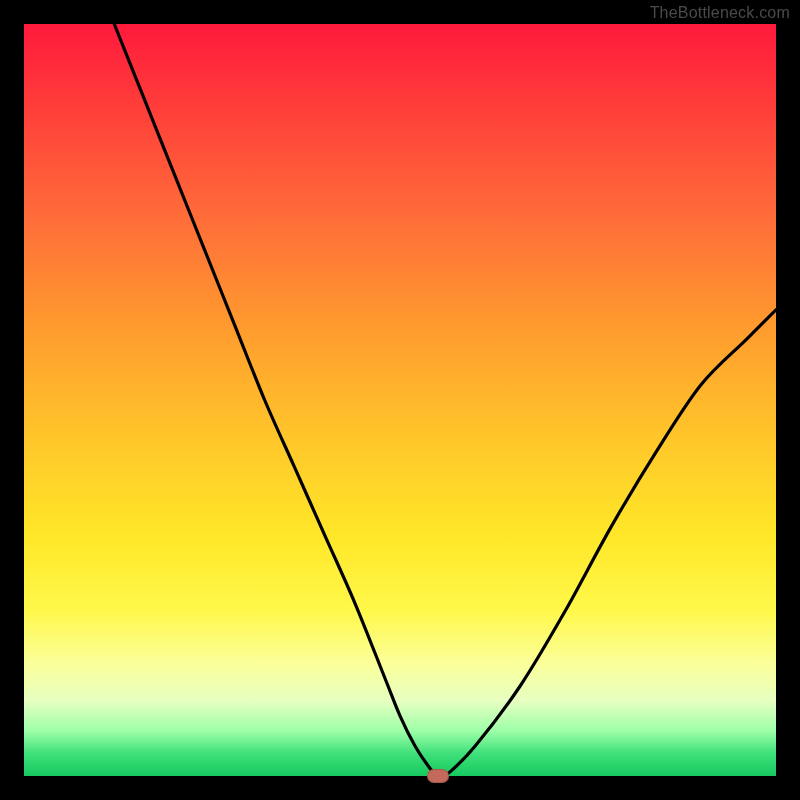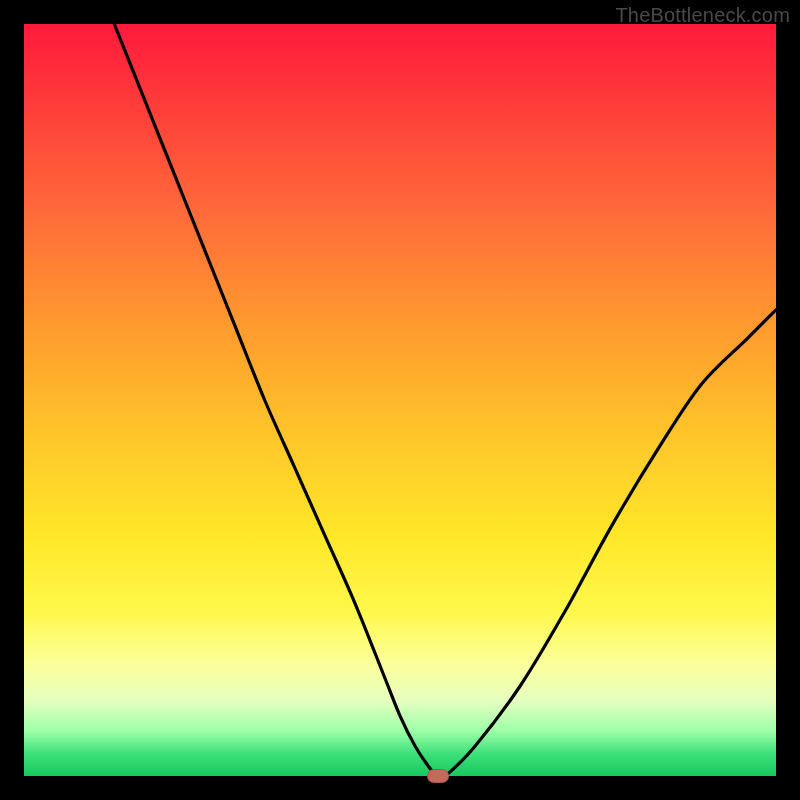--- a/index.html
+++ b/index.html
@@ -15,21 +15,21 @@
     position: relative;
     width: 800px;
     height: 800px;
     background: #000;
   }
   .watermark {
     position: absolute;
     top: 4px;
     right: 10px;
     color: #4a4a4a;
-    font-size: 20px;
+    font-size: 16px;
     font-weight: 500;
     letter-spacing: 0.2px;
     z-index: 50;
     user-select: none;
   }
   .plot {
     position: absolute;
     left: 24px;
     top: 24px;
     width: 752px;

